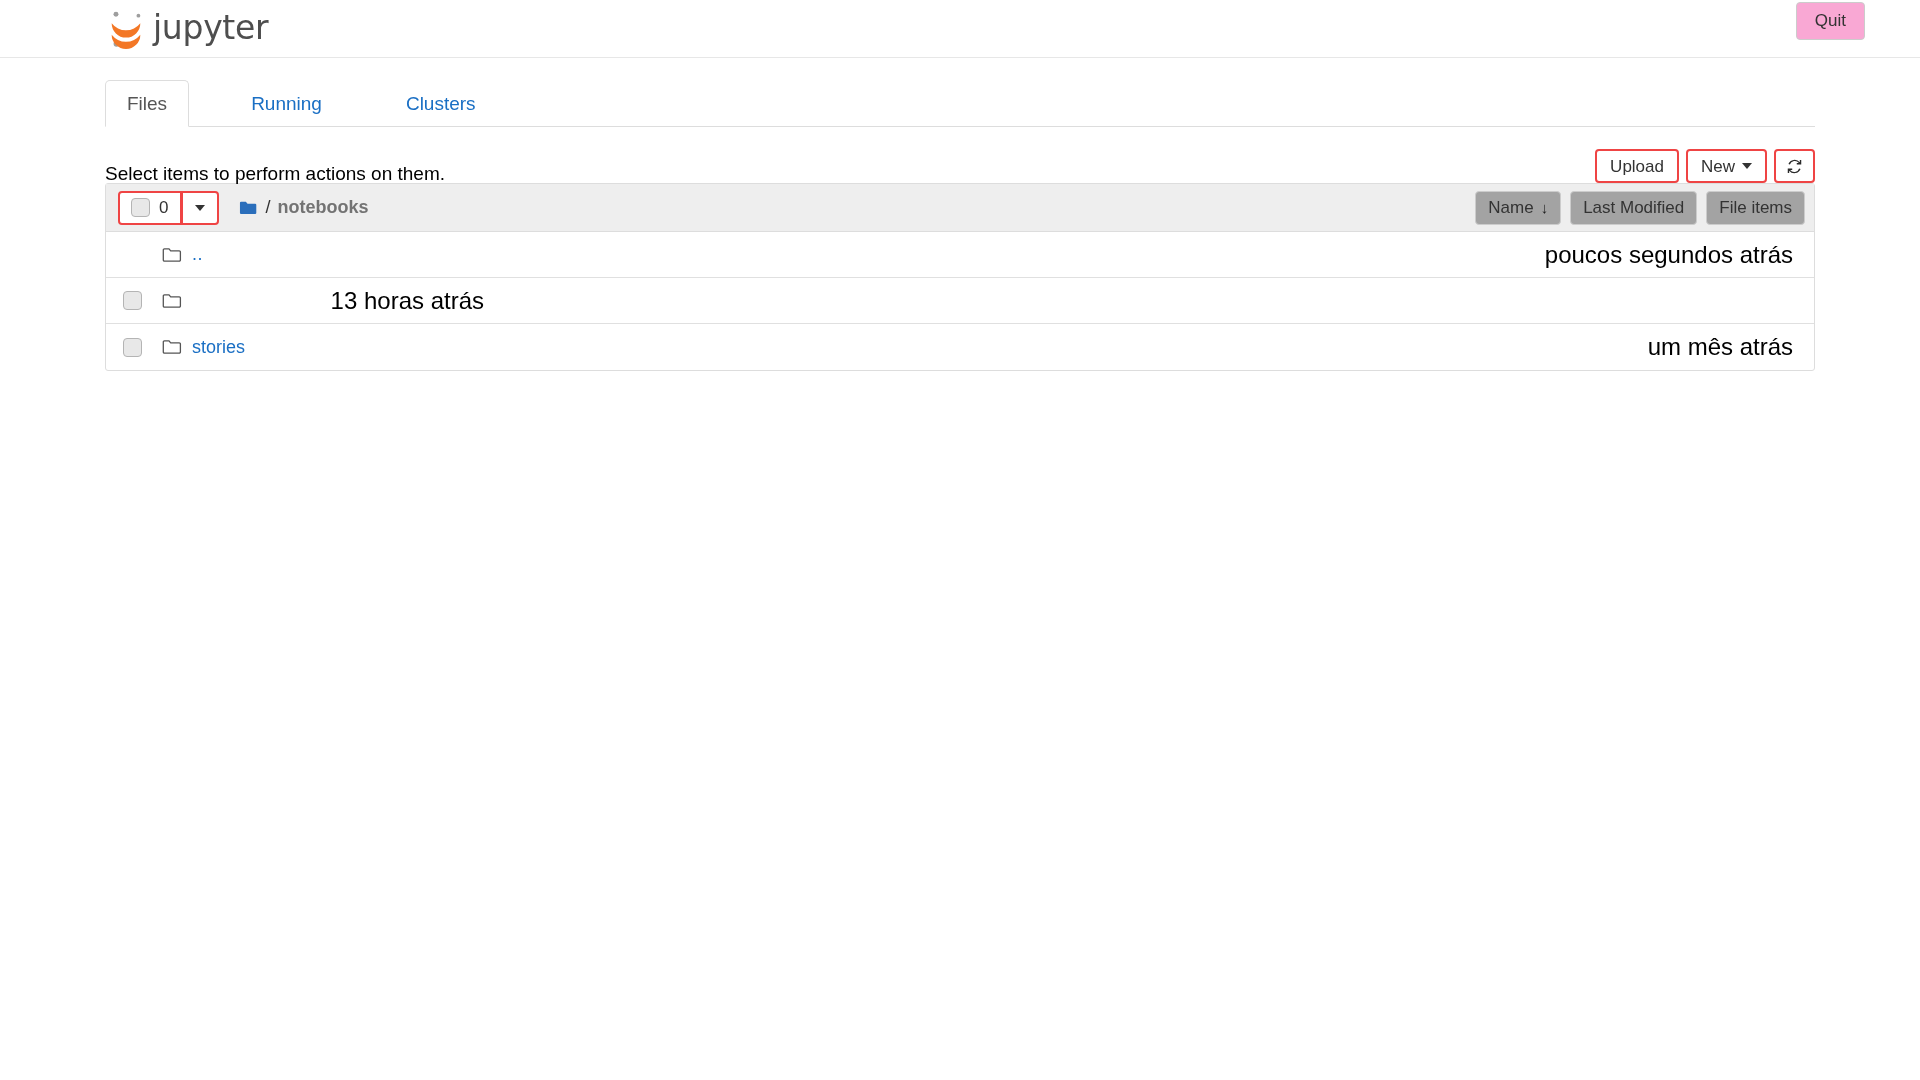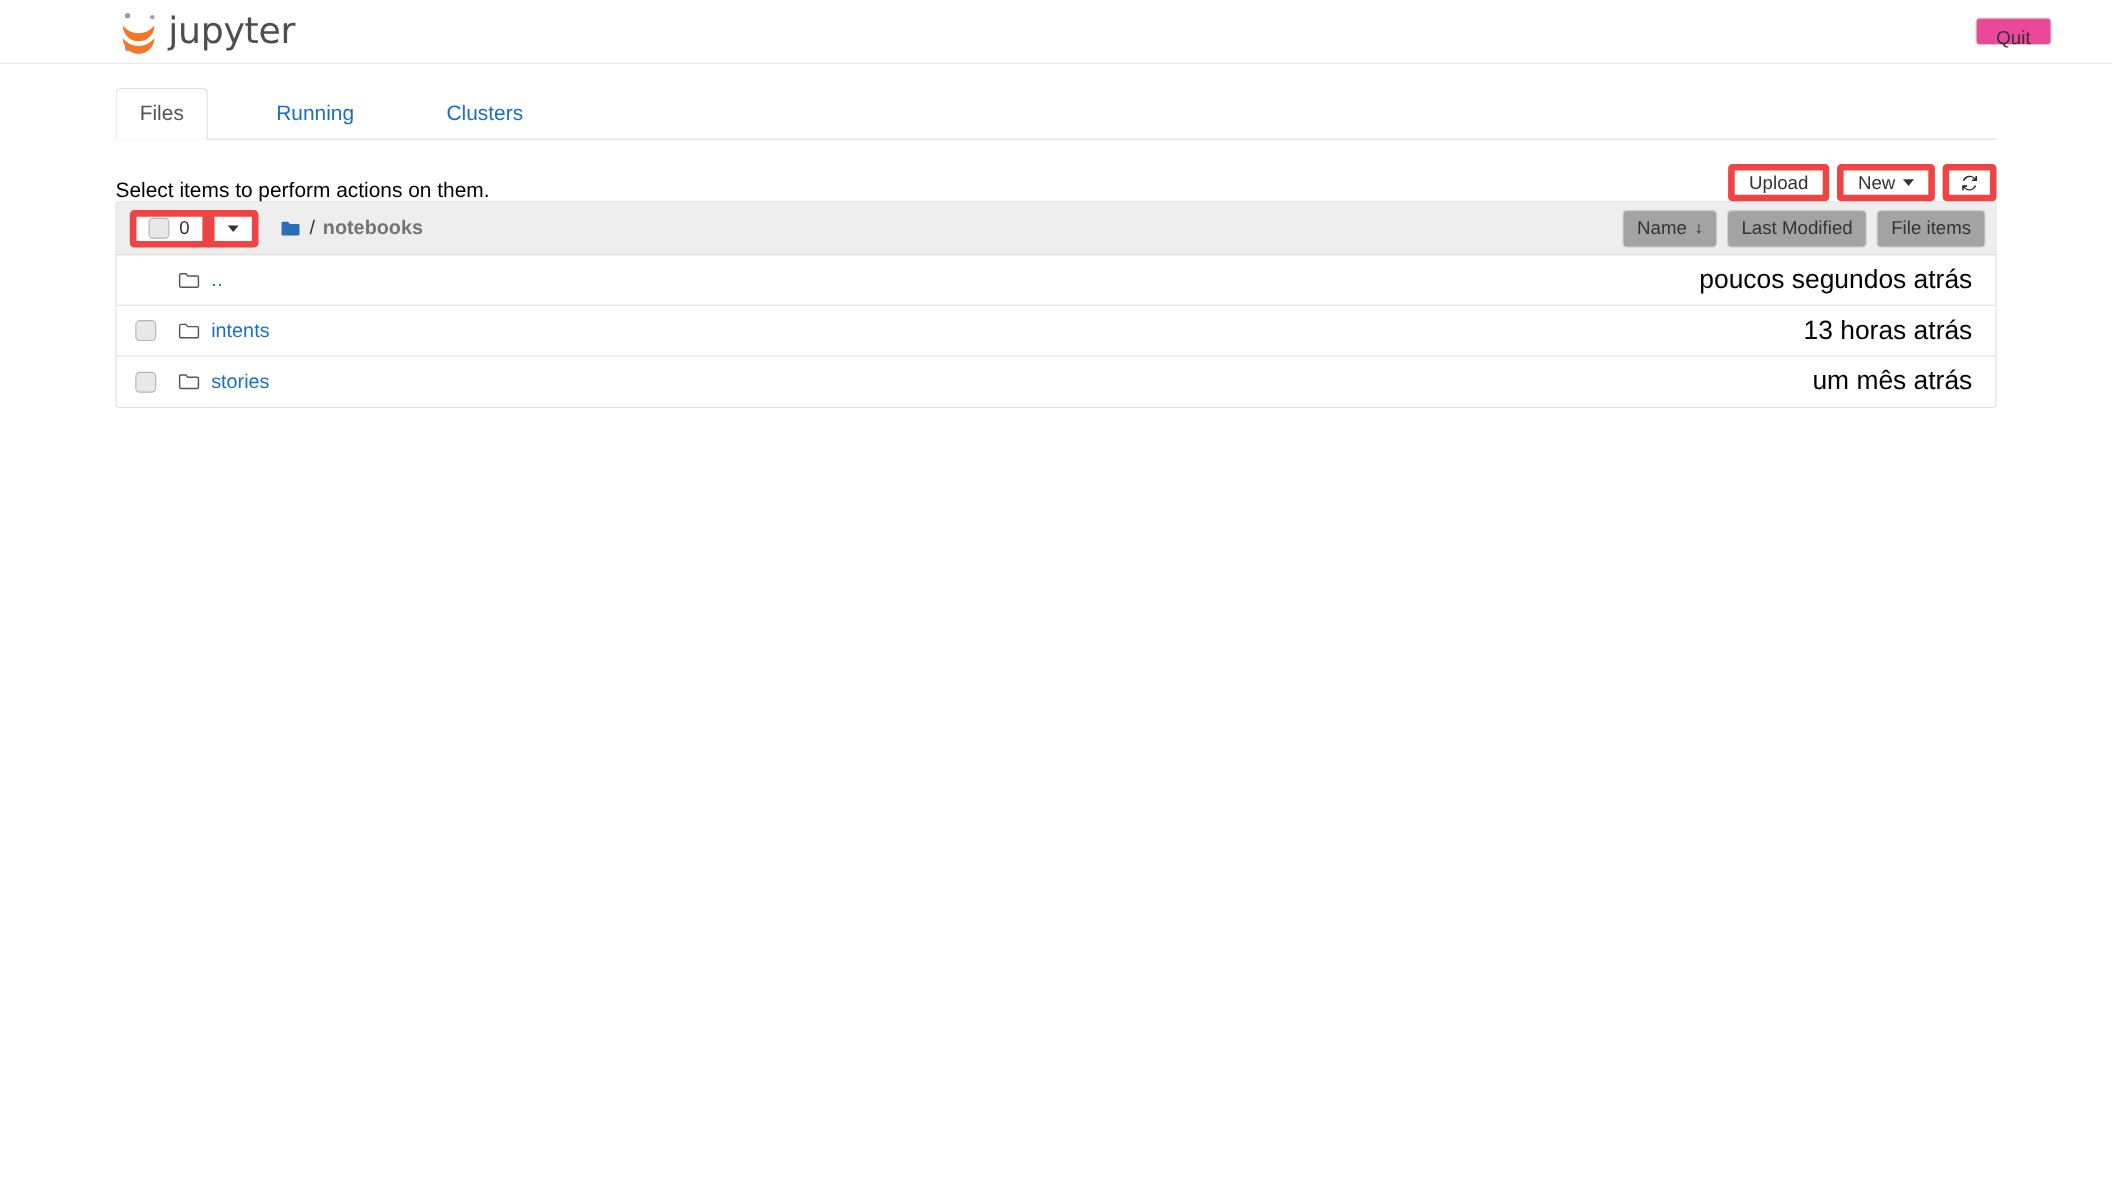--- a/index.html
+++ b/index.html
@@ -31,27 +31,27 @@
   #brand-text {
     font-size: 33px;
     color: #4e4e4e;
     font-family: "DejaVu Sans", sans-serif;
     letter-spacing: -0.3px;
     line-height: 1;
     padding-bottom: 3px;
   }
   #quit-btn {
     position: absolute;
-    right: 55px; top: 16px;
-    height: 25px;
+    right: 55px; top: 2px;
+    height: 38px;
     padding: 0 18px;
     font-size: 17px;
     font-family: "Liberation Sans", sans-serif;
     color: #333333;
-    background: #ec4899;
+    background: #f9a8d4;
     border: 1px solid #cccccc;
     border-radius: 4px;
     cursor: pointer;
     line-height: 36px;
   }
 
   
   #tabs-wrap {
     position: relative;
     margin-top: 22px;
@@ -104,21 +104,21 @@
     align-items: center;
     gap: 7px;
   }
   .tb-btn {
     height: 34px;
     padding: 0 13px;
     font-size: 17px;
     font-family: "Liberation Sans", sans-serif;
     color: #333333;
     background: #ffffff;
-    border: 6px solid #ef4444;
+    border: 2px solid #ef4444;
     border-radius: 4px;
     cursor: pointer;
     display: inline-flex;
     align-items: center;
     gap: 7px;
     line-height: 1;
     white-space: nowrap;
   }
   .caret {
     width: 0; height: 0;
@@ -366,21 +366,20 @@
 
   <div class="row">
     <div class="row-check">
       <span class="ckbox"></span>
     </div>
     <div class="row-icon">
       <svg class="folder-outline" viewBox="0 0 20 16">
         <path d="M1.3 3.0 A1.1 1.1 0 0 1 2.4 1.9 L7.0 1.9 L8.7 3.9 L17.3 3.9 A1.1 1.1 0 0 1 18.4 5.0 L18.4 13.0 A1.1 1.1 0 0 1 17.3 14.1 L2.4 14.1 A1.1 1.1 0 0 1 1.3 13.0 Z" fill="none" stroke="#555555" stroke-width="1.3"></path>
       </svg>
     </div>
-    <div class="row-name">intents</div>
     <div class="row-size"></div>
     <div class="row-modified">13 horas atrás</div>
   </div>
 
   <div class="row">
     <div class="row-check">
       <span class="ckbox"></span>
     </div>
     <div class="row-icon">
       <svg class="folder-outline" viewBox="0 0 20 16">

